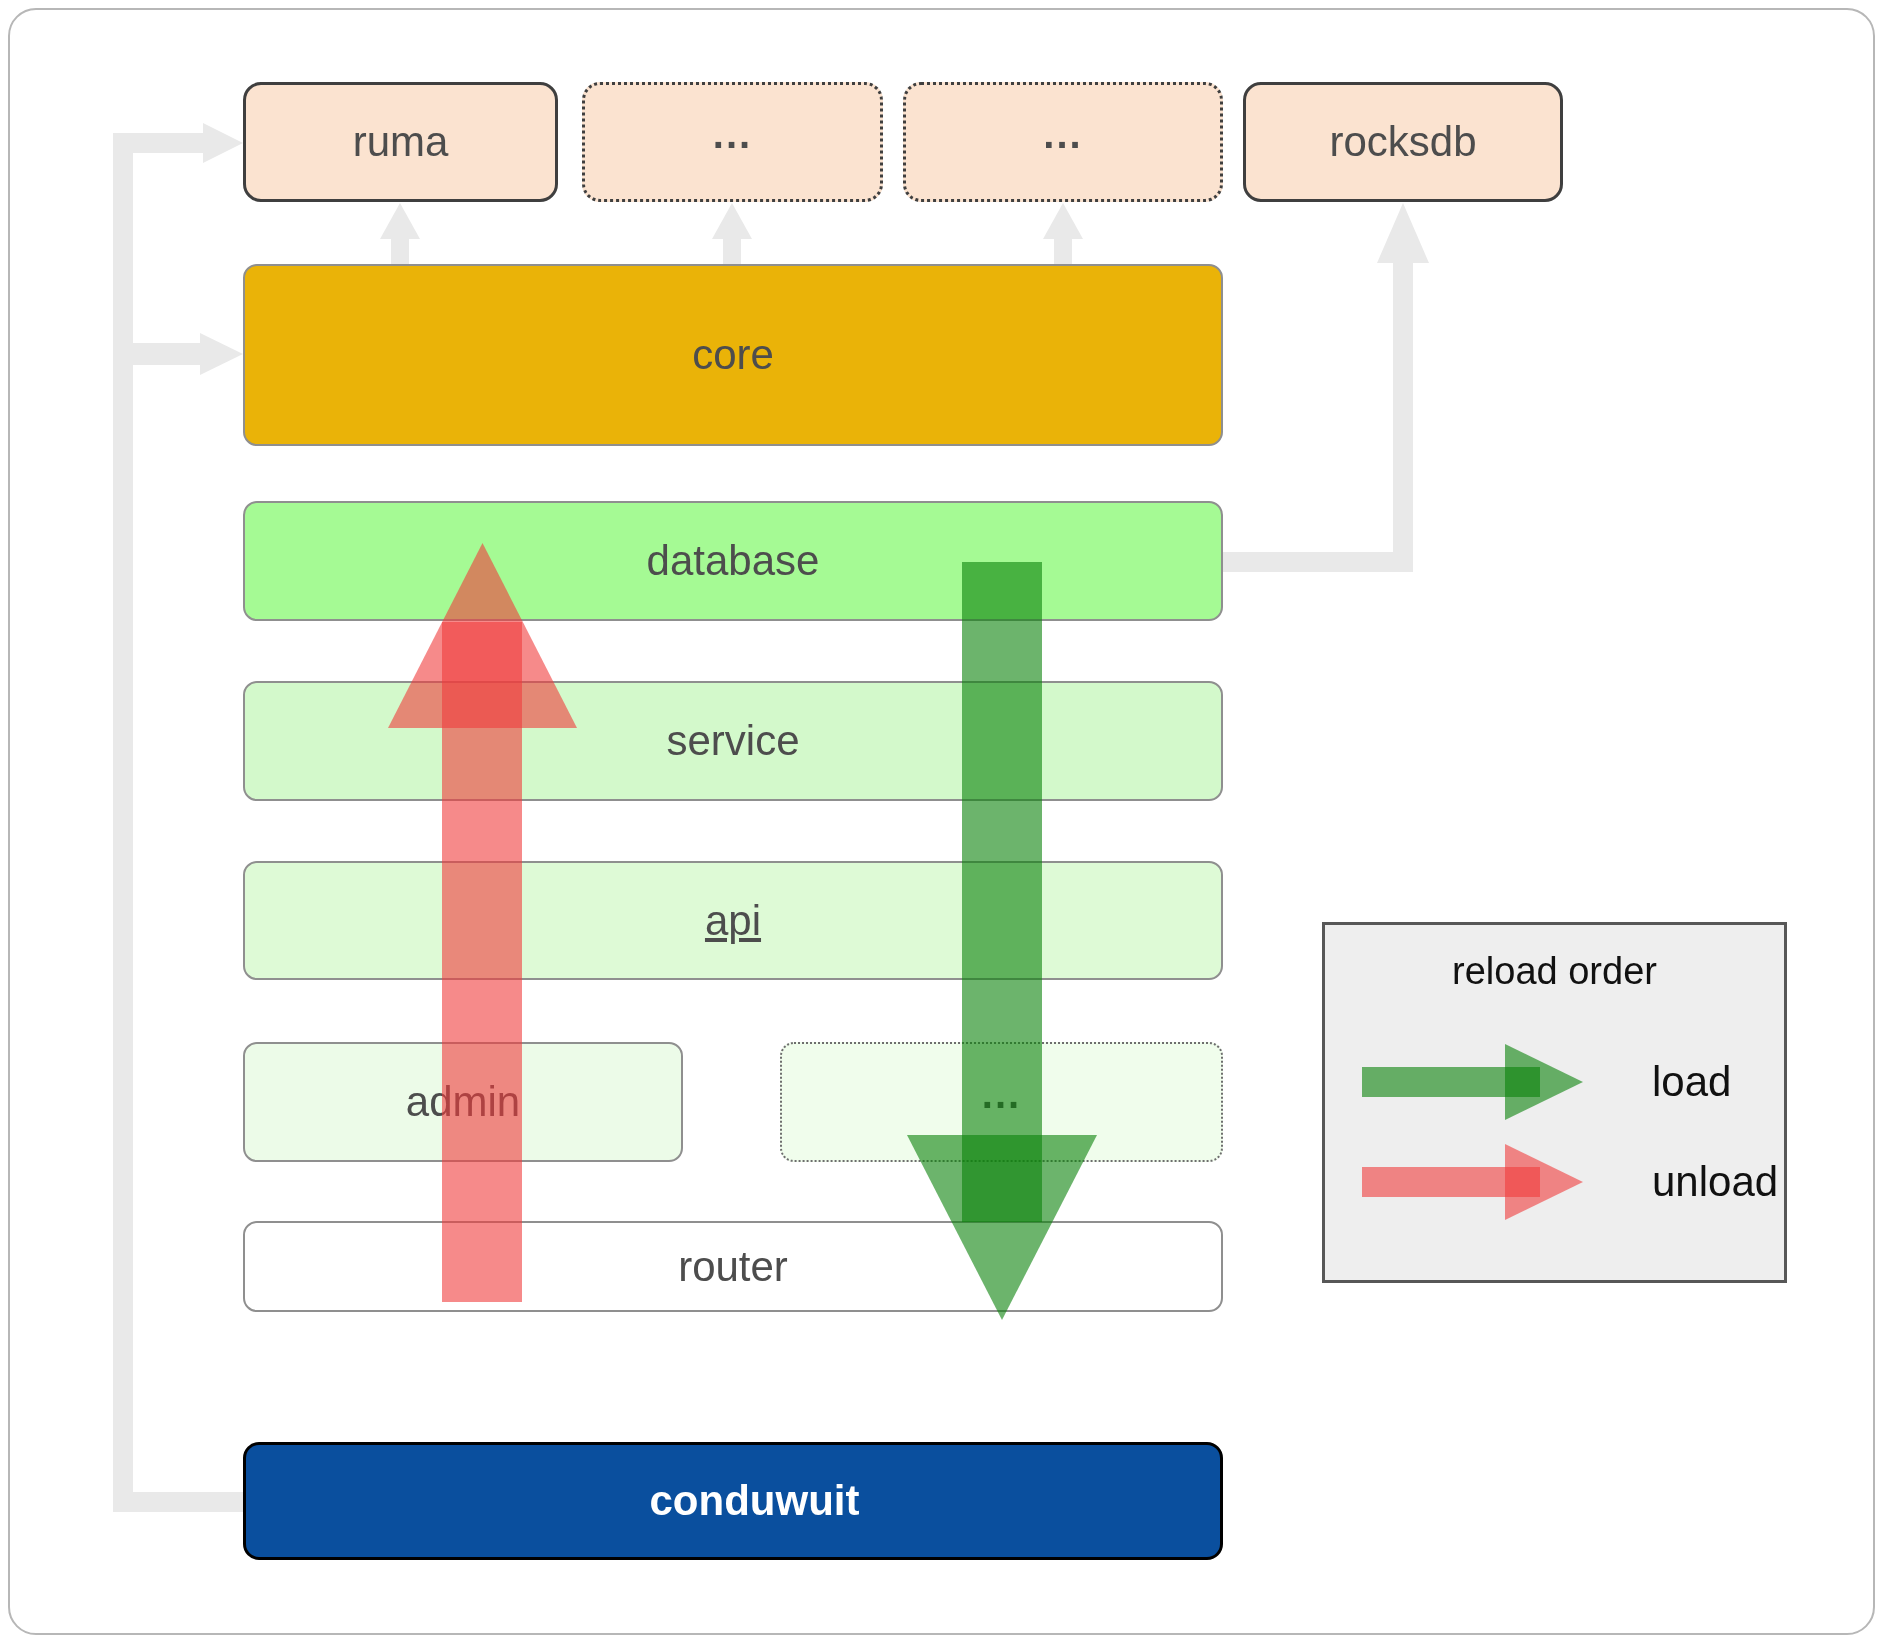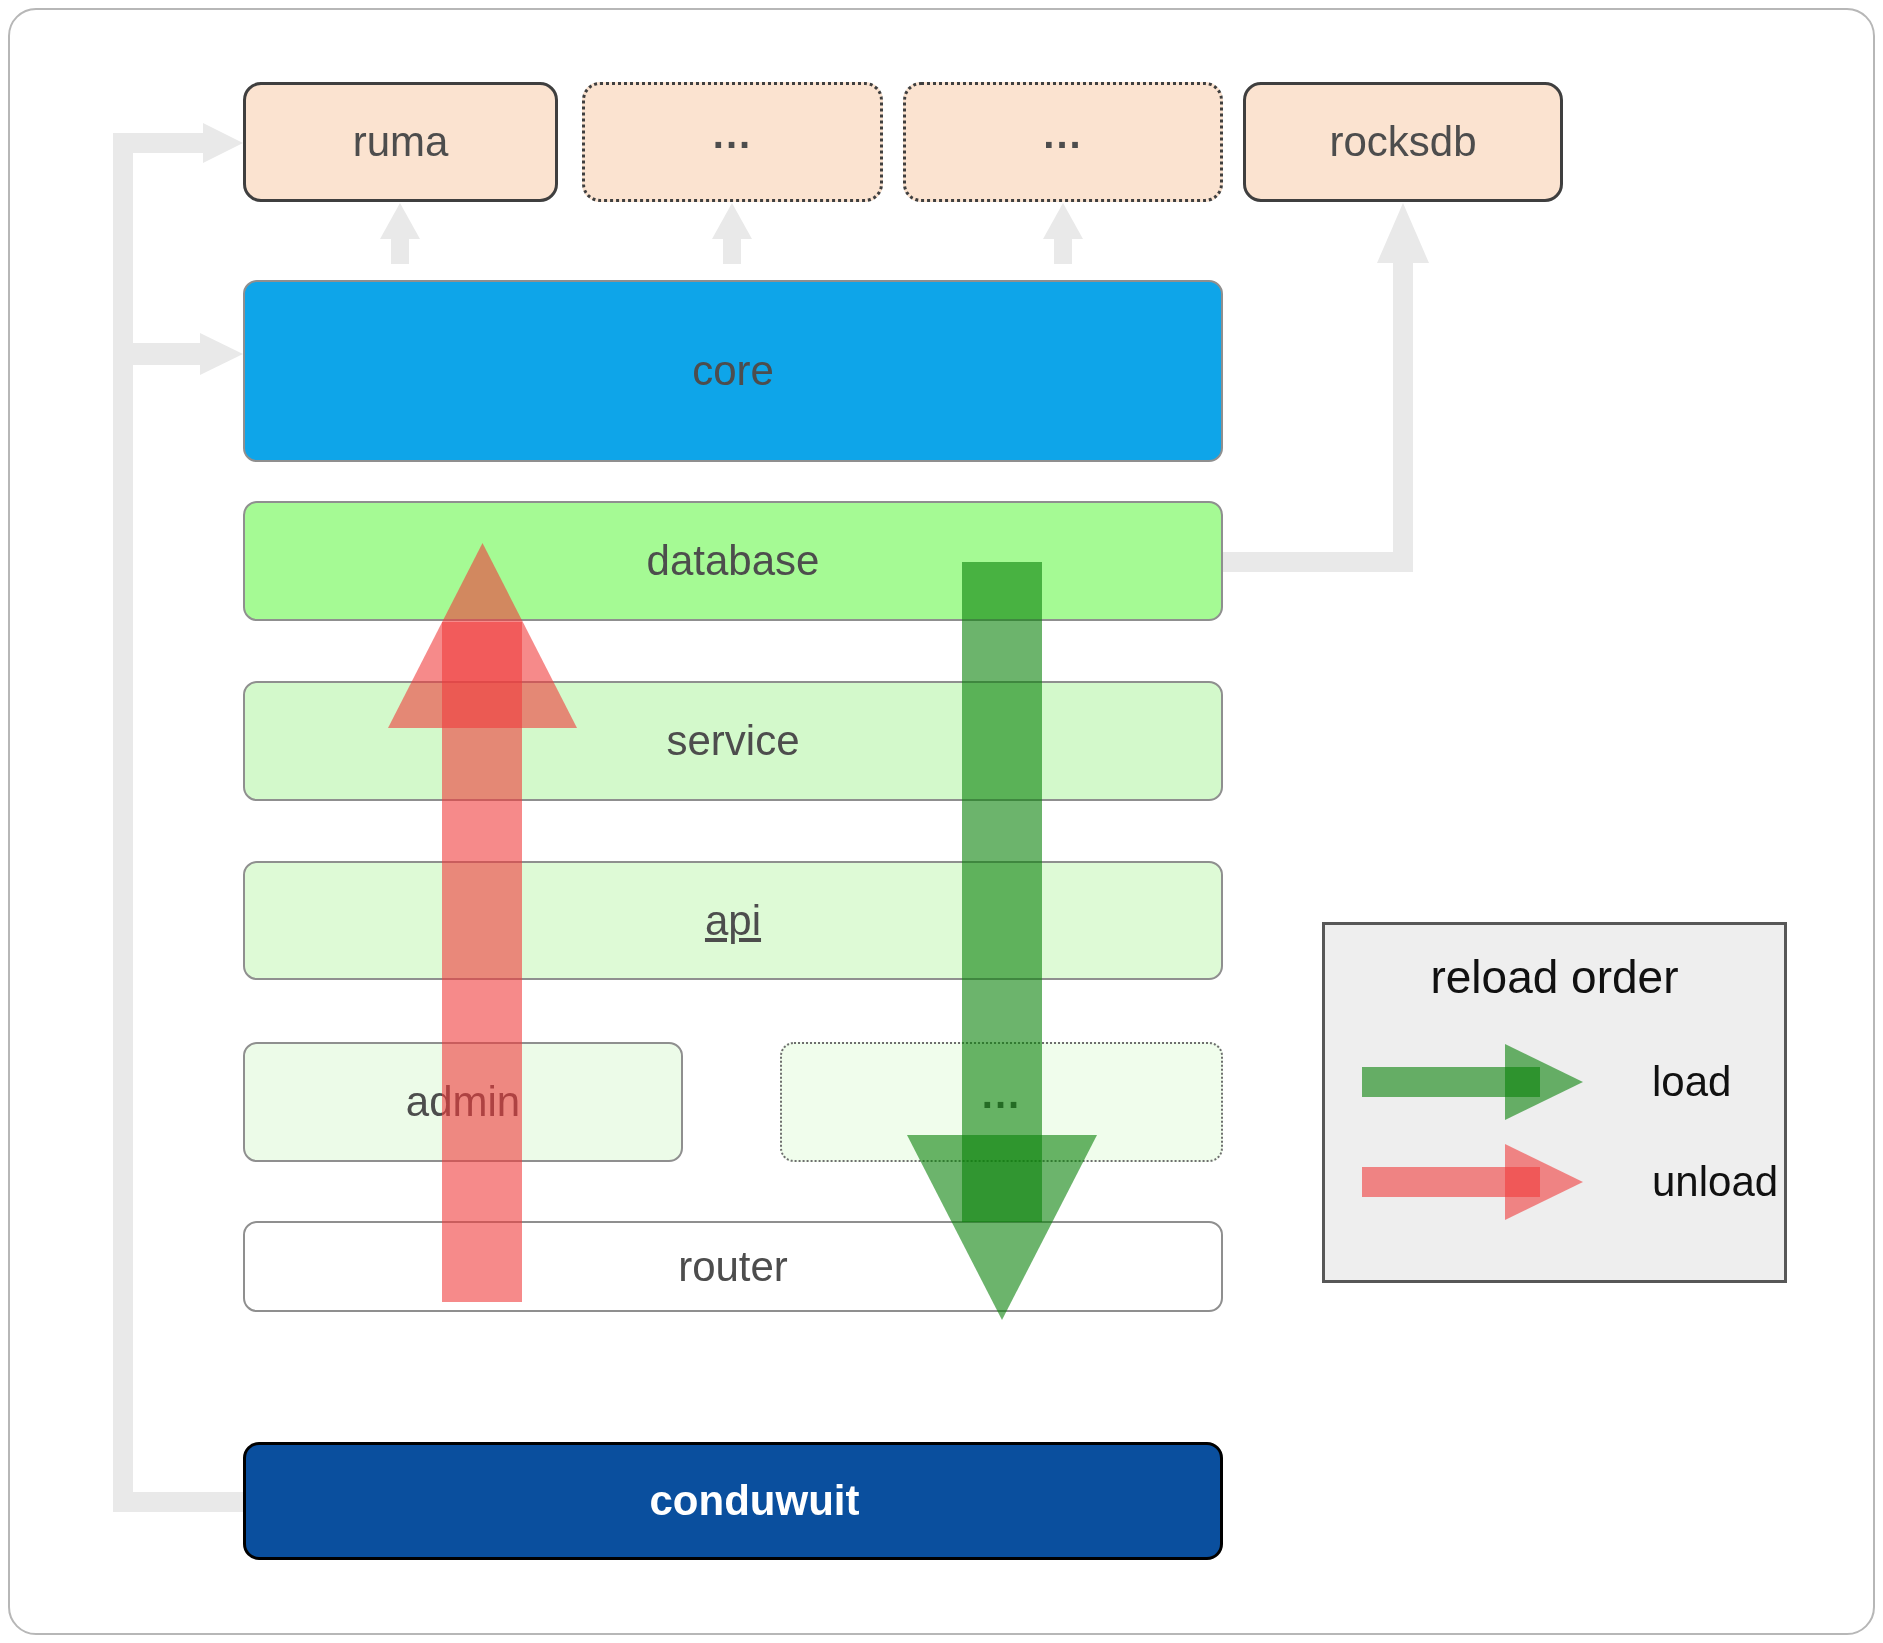--- a/index.html
+++ b/index.html
@@ -23,21 +23,21 @@
   .fat{position:absolute;}
   .fat.red{background:rgba(240,60,60,0.6);}
   .fat.green{background:rgba(10,130,10,0.6);}
   .fat.tri-up{clip-path:polygon(50% 0,100% 100%,0 100%);}
   .fat.tri-down{clip-path:polygon(0 0,100% 0,50% 100%);}
   .fat.tri-right{clip-path:polygon(0 0,100% 50%,0 100%);}
 
   .legend-box{position:absolute;left:1322px;top:922px;width:465px;height:361px;
               background:#eeeeee;border:3px solid #575757;box-sizing:border-box;}
   .legend-title{position:absolute;left:1322px;top:950px;width:465px;text-align:center;
-                font-size:46px;font-weight:500;color:#111111;}
+                font-size:38px;font-weight:500;color:#111111;}
   .legend-label{position:absolute;font-size:42px;color:#111111;font-weight:500;}
 </style>
 </head>
 <body>
 
 <div id="canvas">
   <div class="frame"></div>
 
   <div class="conn" style="left:113px;top:133px;width:20px;height:1379px;"></div>
   <div class="conn" style="left:113px;top:1492px;width:130px;height:20px;"></div>
@@ -67,21 +67,21 @@
   <div class="node peach dotted" style="left:582px;top:82px;width:301px;height:120px;">
     <span class="dots-label">...</span>
   </div>
   <div class="node peach dotted" style="left:903px;top:82px;width:320px;height:120px;">
     <span class="dots-label">...</span>
   </div>
   <div class="node peach" style="left:1243px;top:82px;width:320px;height:120px;">
     <span>rocksdb</span>
   </div>
 
-  <div class="node wide" style="left:243px;top:280px;width:980px;height:182px;background:#0ea5e9;">
+  <div class="node wide" style="left:243px;top:264px;width:980px;height:182px;background:#eab308;">
     <span>core</span>
   </div>
   <div class="node wide" style="left:243px;top:501px;width:980px;height:120px;background:#a5fa94;">
     <span>database</span>
   </div>
   <div class="node wide" style="left:243px;top:681px;width:980px;height:120px;background:#d3f9cb;">
     <span>service</span>
   </div>
   <div class="node wide" style="left:243px;top:861px;width:980px;height:119px;background:#defad6;text-decoration:underline;">
     <span>api</span>

